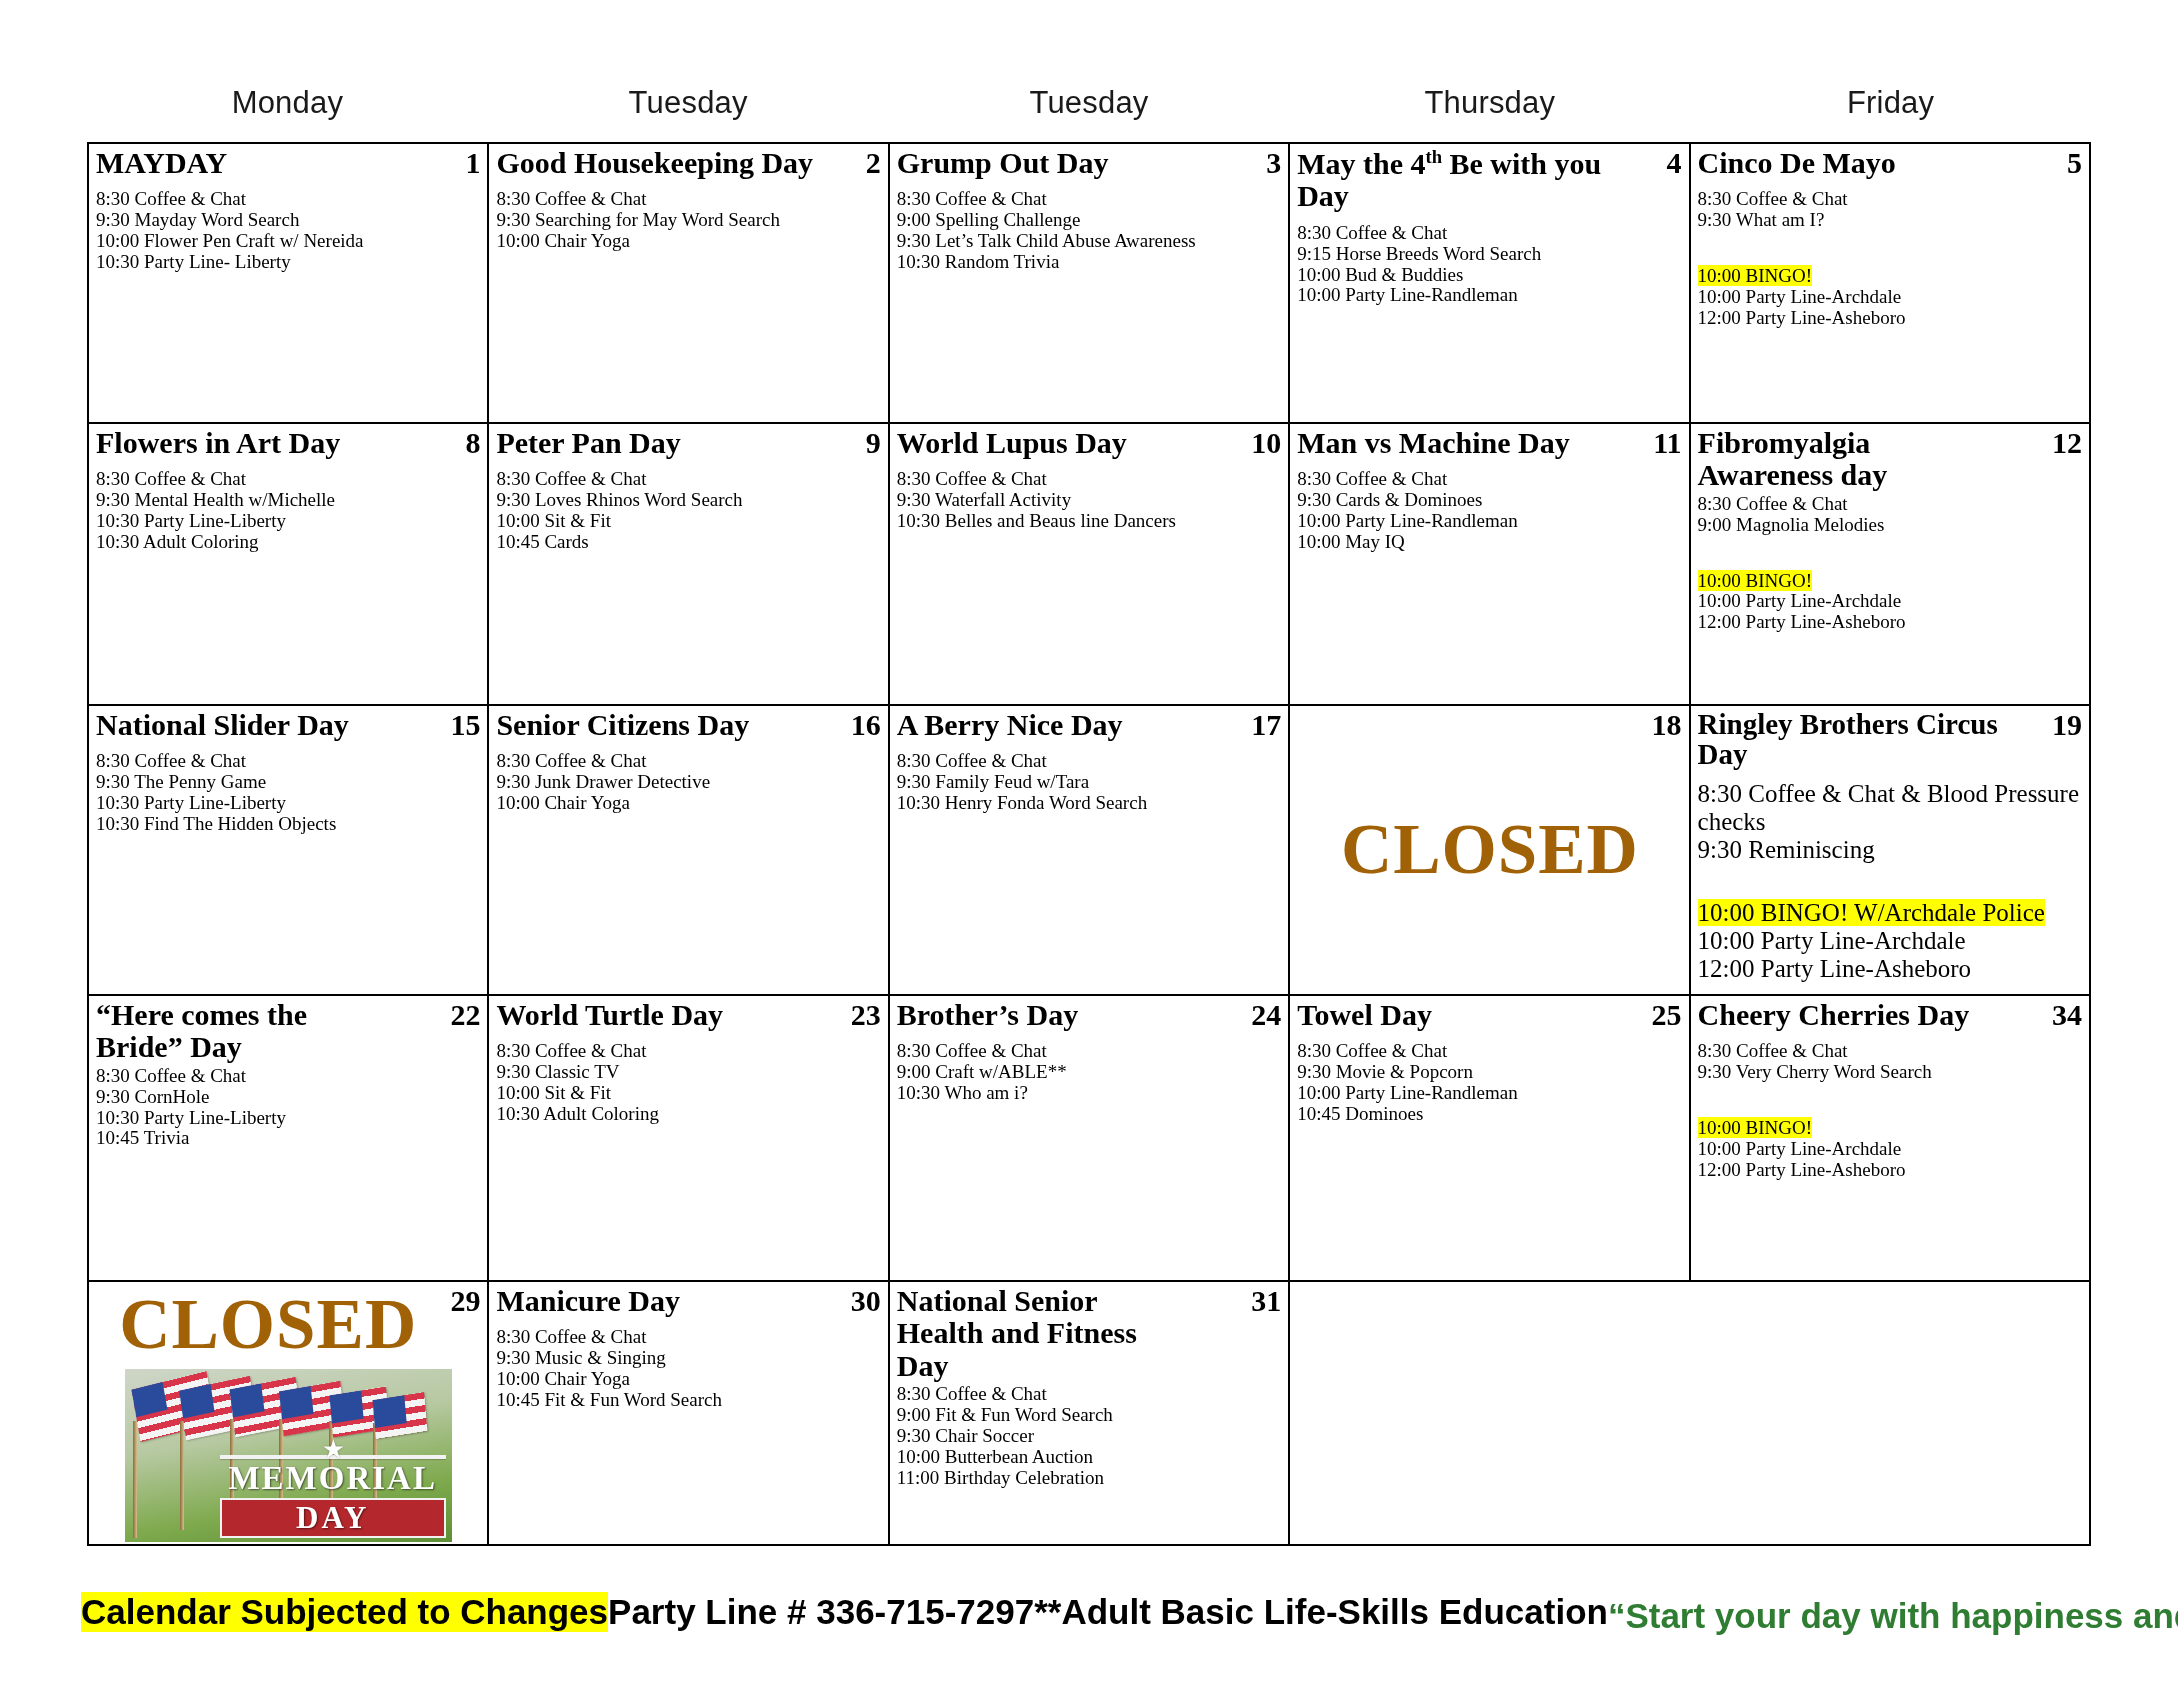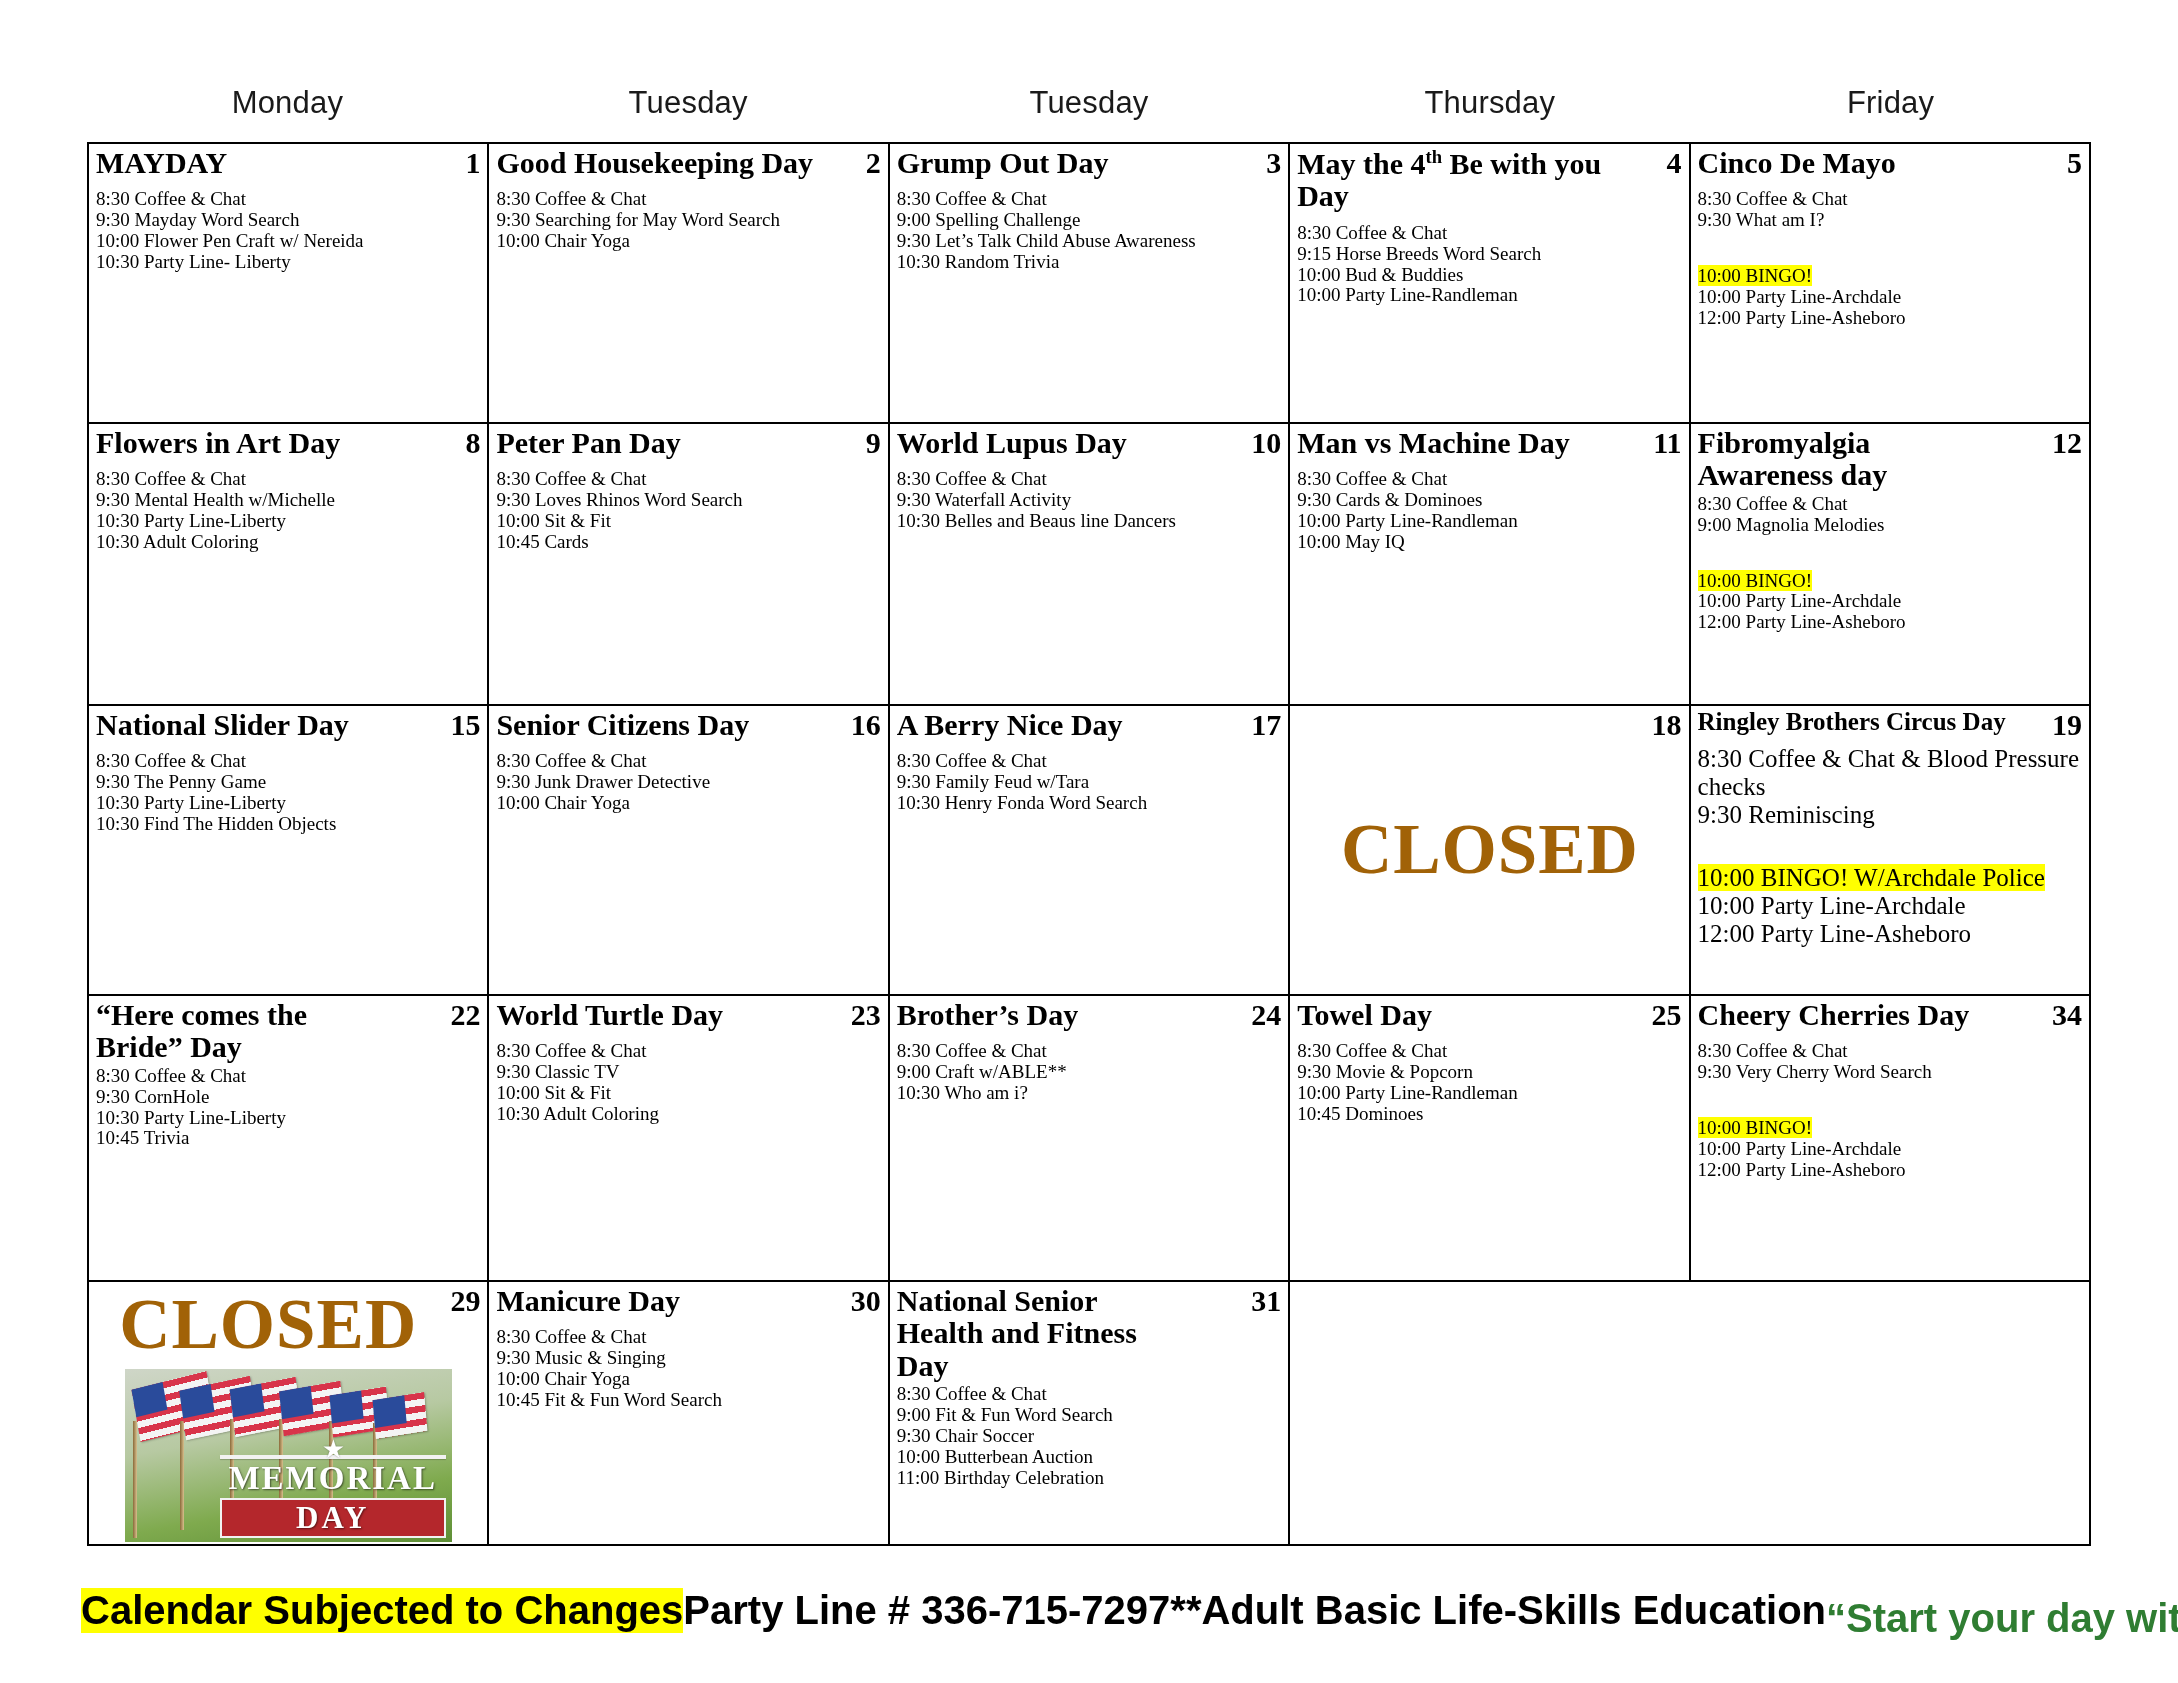--- a/index.html
+++ b/index.html
@@ -62,21 +62,21 @@
   .r4 .cell { height: 284px; }
   .r5 .cell { height: 262px; }
 
   .title-line {
     display: block;
     font-weight: bold;
     font-size: 30px;
     line-height: 1.08;
     padding-right: 38px;
   }
-  .title-line.small { font-size: 25px; line-height: 1.05; }
+  .title-line.small { font-size: 29px; line-height: 1.05; }
   .daynum {
     position: absolute;
     top: 3px; right: 7px;
     font-weight: bold;
     font-size: 30px;
     line-height: 1.08;
   }
   .events {
     margin-top: 10px;
     font-size: 19px;
@@ -208,24 +208,24 @@
     text-shadow: 0 1px 0 rgba(255,255,255,.5);
     margin-top: -6px;
   }
 
   
   .footer {
     position: absolute;
     left: 81px; top: 1588px;
     width: 2020px;
     display: flex;
-    align-items: flex-start;
+    align-items: center;
     font-family: "Liberation Sans", sans-serif;
     font-weight: bold;
-    font-size: 40px;
+    font-size: 35px;
     white-space: nowrap;
   }
   .footer .hl { background: #ffff00; }
   .footer .sp { display: inline-block; width: 22px; }
   .footer .quote { color: #2f7d32; margin-top: 8px; }
 </style>
 </head>
 <body>
 
 <div class="page">

